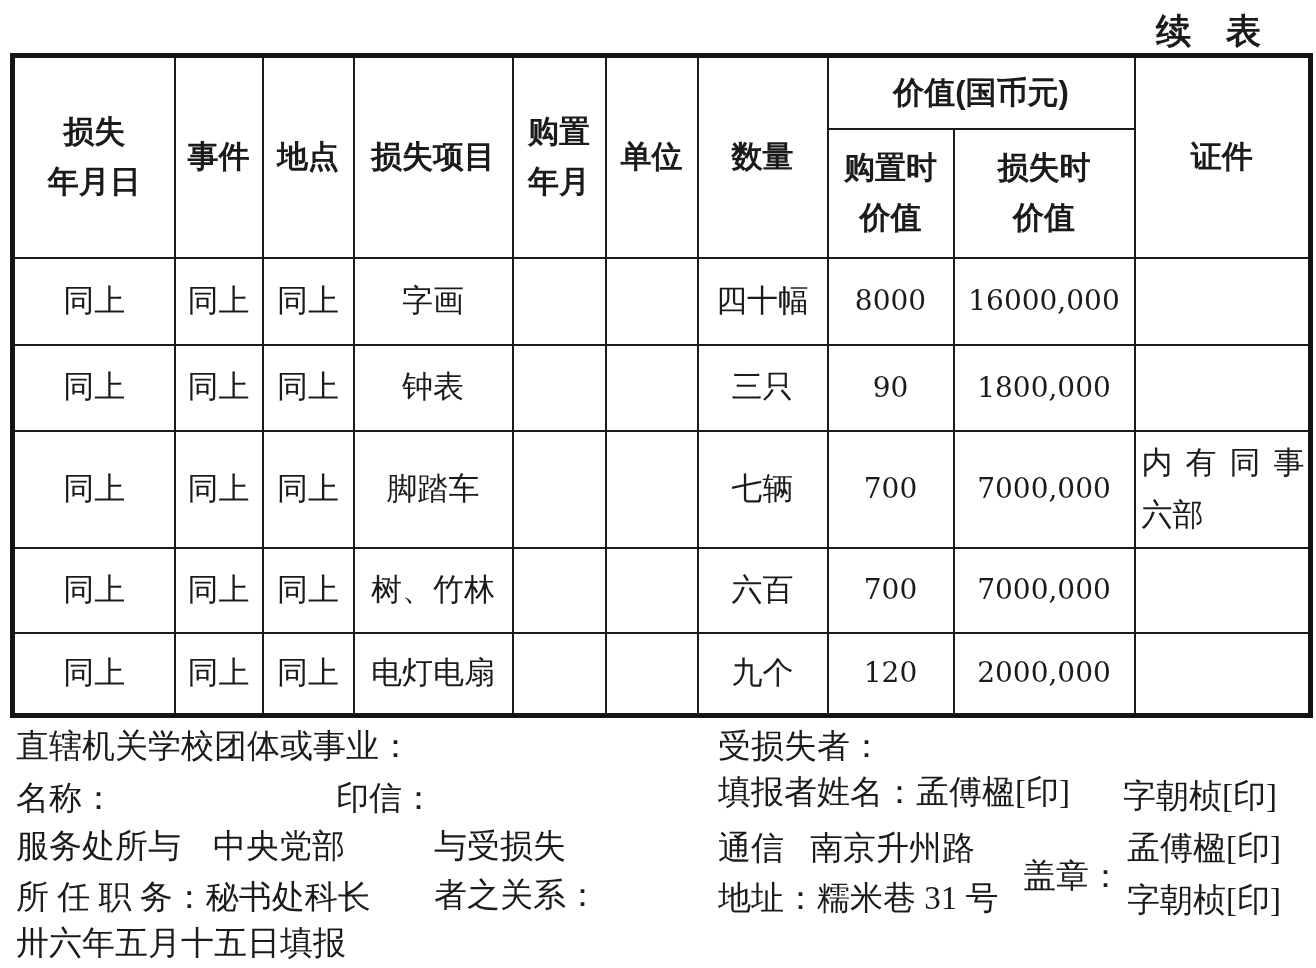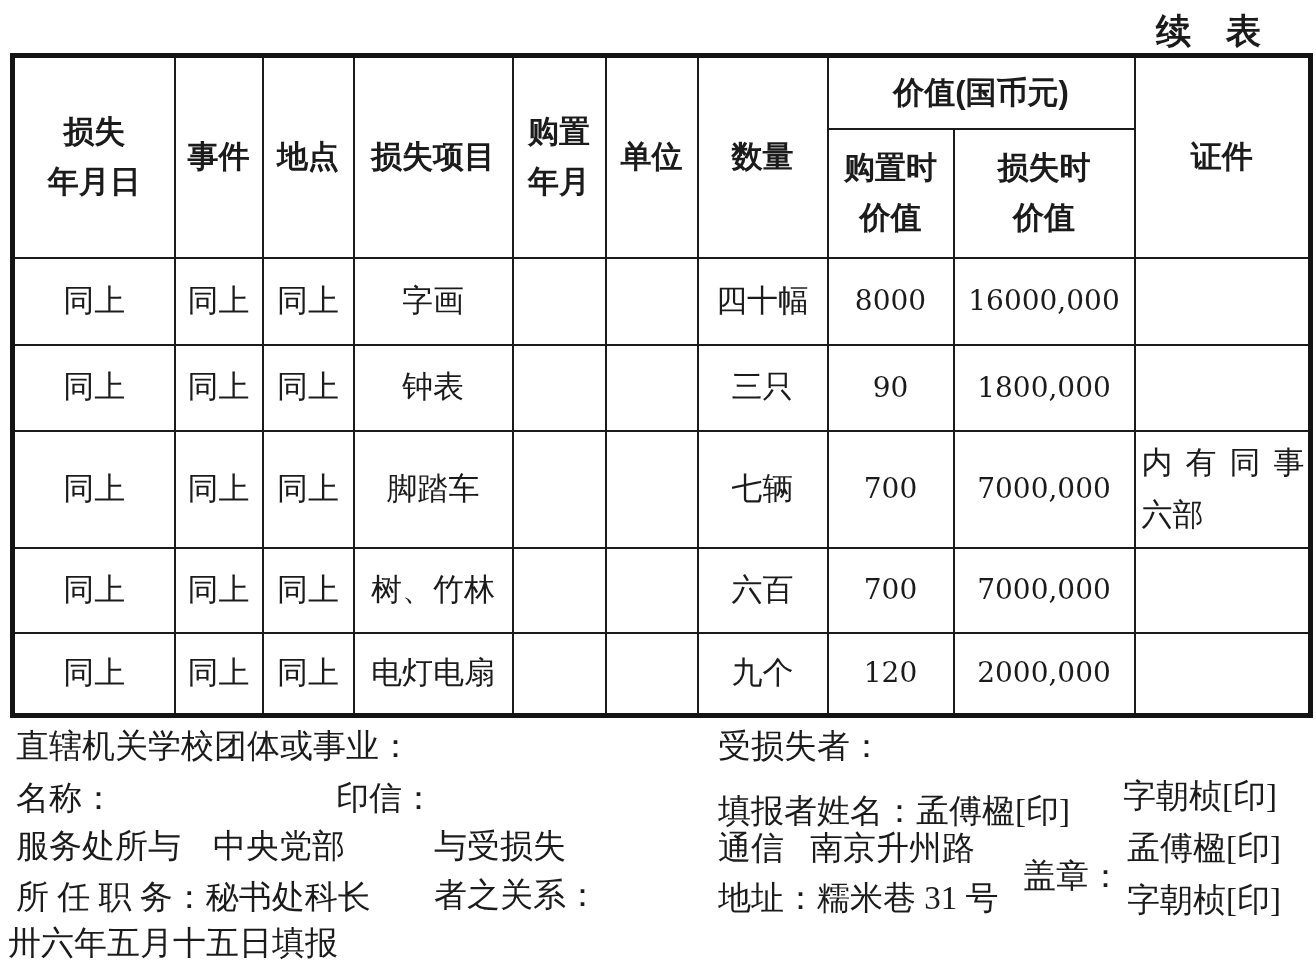--- a/index.html
+++ b/index.html
@@ -155,22 +155,22 @@
 </tbody>
   </table>
 
 <div class="f" style="left:16px; top:727px;">直辖机关学校团体或事业：</div>
 <div class="f" style="left:16px; top:779px;">名称：</div>
 <div class="f" style="left:336px; top:779px;">印信：</div>
 <div class="f" style="left:16px; top:827px;"><span>服务处所与</span><span class="gap32">中央党部</span></div>
 <div class="f" style="left:434px; top:827px;">与受损失</div>
 <div class="f" style="left:16px; top:878px;"><span>所 任 职 务：</span><span>秘书处科长</span></div>
 <div class="f" style="left:434px; top:878px;font-family:Liberation Mono, monospace;">者之关系：</div>
-<div class="f" style="left:8px; top:924px;">卅六年五月十五日填报</div>
+<div class="f" style="left:16px; top:924px;">卅六年五月十五日填报</div>
 
 <div class="f" style="left:718px; top:727px;">受损失者：</div>
-<div class="f" style="left:718px; top:792px;"><span>填报者姓名：</span><span>孟傅楹[印]</span></div>
+<div class="f" style="left:718px; top:773px;"><span>填报者姓名：</span><span>孟傅楹[印]</span></div>
 <div class="f" style="left:1123px; top:777px;">字朝桢[印]</div>
 <div class="f" style="left:718px; top:829px;"><span>通信</span><span class="gap26">南京升州路</span></div>
 <div class="f" style="left:718px; top:879px;"><span>地址：</span><span>糯米巷 31 号</span></div>
 <div class="f" style="left:1023px; top:857px;">盖章：</div>
 <div class="f" style="left:1127px; top:829px;">孟傅楹[印]</div>
 <div class="f" style="left:1127px; top:881px;">字朝桢[印]</div>
 
 </body></html>

